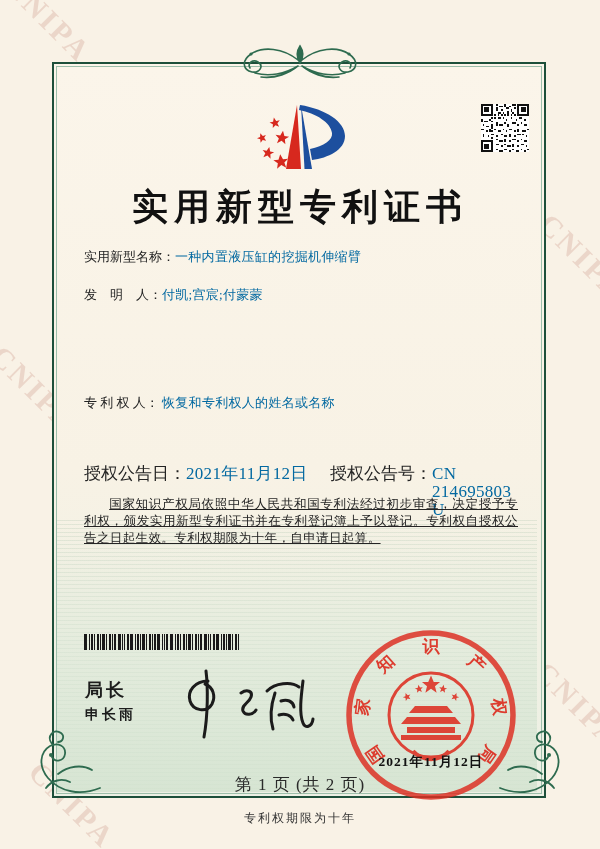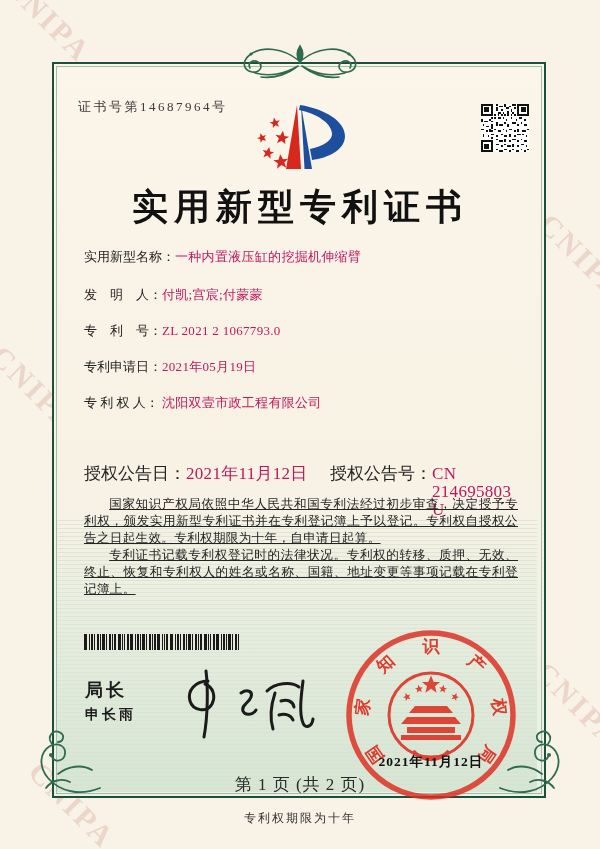--- a/index.html
+++ b/index.html
@@ -15,21 +15,21 @@
         linear-gradient(180deg,rgba(226,237,224,0) 0%,rgba(219,232,216,0.55) 45%,rgba(211,227,208,0.85) 100%),
         repeating-linear-gradient(180deg,rgba(100,150,120,0.14) 0px,rgba(100,150,120,0.14) 1px,rgba(0,0,0,0) 1px,rgba(0,0,0,0) 4px);}
   .content{position:absolute;inset:0;z-index:4;}
   .cert-no{position:absolute;left:78px;top:98px;font-size:13px;letter-spacing:2.5px;color:#3b3b3b;}
   .logo{position:absolute;left:248px;top:96px;}
   .qr{position:absolute;left:481px;top:104px;}
   .title{position:absolute;left:0;top:183px;width:100%;text-align:center;
       font-size:36px;font-weight:bold;letter-spacing:6px;color:#111;}
   .row{position:absolute;left:84px;width:432px;display:flex;font-size:13px;line-height:18px;}
   .flabel{flex:0 0 78px;white-space:pre;color:#232323;}
-  .fvalue{flex:1;color:#be185d;letter-spacing:0.3px;}
+  .fvalue{flex:1;color:#0369a1;letter-spacing:0.3px;}
   .row2{position:absolute;display:flex;font-size:17px;line-height:18px;}
   .paras{position:absolute;left:84px;top:496px;width:434px;font-size:12.6px;line-height:17px;
       color:#242424;letter-spacing:0.3px;text-align:justify;}
   .paras p{margin:0;text-indent:2em;text-decoration:underline;}
   .barcode{position:absolute;left:84px;top:634px;}
   .director-title{position:absolute;left:85px;top:678px;font-size:18px;letter-spacing:3px;font-weight:600;color:#1d1d1d;}
   .director-name{position:absolute;left:85px;top:706px;font-size:14px;letter-spacing:3px;font-weight:600;color:#1d1d1d;font-family:Liberation Serif, serif;}
   .signature{position:absolute;left:175px;top:665px;}
   .seal{position:absolute;left:343px;top:627px;opacity:0.93;}
   .seal-date{position:absolute;left:352px;top:753px;width:158px;text-align:center;
@@ -80,21 +80,20 @@
     <g stroke="#2e6b4f" fill="none" stroke-width="1.8" stroke-linecap="round">
       <path d="M76,60 C56,68 36,64 24,50 C14,38 16,24 26,18 C34,14 42,18 41,26 C40,33 31,35 28,29"></path>
       <path d="M34,46 C44,38 58,36 68,42"></path>
       <path d="M22,60 C28,52 38,50 46,54"></path>
       <path d="M28,16 C22,8 30,0 37,5 C41,8 39,14 34,14"></path>
       <circle cx="27" cy="27" r="2" fill="#2e6b4f" stroke="none"></circle>
     </g>
   </svg>
 
   <div class="content">
-    <div class="cert-no">证书号第14687964号</div>
 
     <svg class="logo" width="104" height="80" viewBox="0 0 104 80">
       <defs>
         <path id="star" d="M0,-10 L2.9,-3.1 L9.5,-3.1 L4.2,1.2 L5.9,8.1 L0,4 L-5.9,8.1 L-4.2,1.2 L-9.5,-3.1 L-2.9,-3.1 Z"></path>
       </defs>
       <path d="M49,9 L38,73 L53,73 Z" fill="#d7281e"></path>
       <path d="M53,9 L56.5,73 L64,73 Z" fill="#1d4f9e"></path>
       <path d="M52,9 C78,13 97,26 97,40 C97,54 80,62 64,64 L62,53 C76,50 85,44 84,37 C83,27 68,17 51,14 Z" fill="#1d4f9e"></path>
       <g fill="#d7281e">
         <use href="#star" transform="translate(27,27) scale(0.55) rotate(-12)"></use>
@@ -125,44 +124,35 @@
     <div class="title">实用新型专利证书</div>
 
     <div class="row" style="top:248px">
       <span class="flabel">实用新型名称：</span>
       <span class="fvalue">一种内置液压缸的挖掘机伸缩臂</span>
     </div>
     <div class="row" style="top:286px">
       <span class="flabel">发　明　人：</span>
       <span class="fvalue">付凯;宫宸;付蒙蒙</span>
     </div>
-    <div class="row" style="top:322px">
-      <span class="flabel">专　利　号：</span>
-      <span class="fvalue">ZL 2021 2 1067793.0</span>
-    </div>
-    <div class="row" style="top:358px">
-      <span class="flabel">专利申请日：</span>
-      <span class="fvalue">2021年05月19日</span>
-    </div>
     <div class="row" style="top:394px">
       <span class="flabel">专 利 权 人：</span>
-      <span class="fvalue">沈阳双壹市政工程有限公司</span>
+      <span class="fvalue">恢复和专利权人的姓名或名称</span>
     </div>
     <div class="row2" style="left:84px;top:465px;width:240px">
       <span class="flabel">授权公告日：</span>
       <span class="fvalue">2021年11月12日</span>
     </div>
     <div class="row2" style="left:330px;top:465px;width:190px">
       <span class="flabel">授权公告号：</span>
       <span class="fvalue">CN 214695803 U</span>
     </div>
 
     <div class="paras">
       <p>国家知识产权局依照中华人民共和国专利法经过初步审查，决定授予专利权，颁发实用新型专利证书并在专利登记簿上予以登记。专利权自授权公告之日起生效。专利权期限为十年，自申请日起算。</p>
-      <p>专利证书记载专利权登记时的法律状况。专利权的转移、质押、无效、终止、恢复和专利权人的姓名或名称、国籍、地址变更等事项记载在专利登记簿上。</p>
     </div>
 
     <svg class="barcode" width="156" height="16">
       <path d="M0,8H156" stroke="#191919" stroke-width="16" stroke-dasharray="3 2 1 1 2 1 1 2 2 1 1 1 3 1 1 2 2 1 1 1 2 2 3 1 1 1 1 2 2 1 3 2 1 1 2 1 1 1 3 1 1 2 2 1 1 1 2 1 3 2 1 1 1 1 2 2"></path>
     </svg>
 
     <div class="director-title">局长</div>
     <div class="director-name">申长雨</div>
 
     <svg class="signature" width="150" height="75" viewBox="0 0 150 75">

